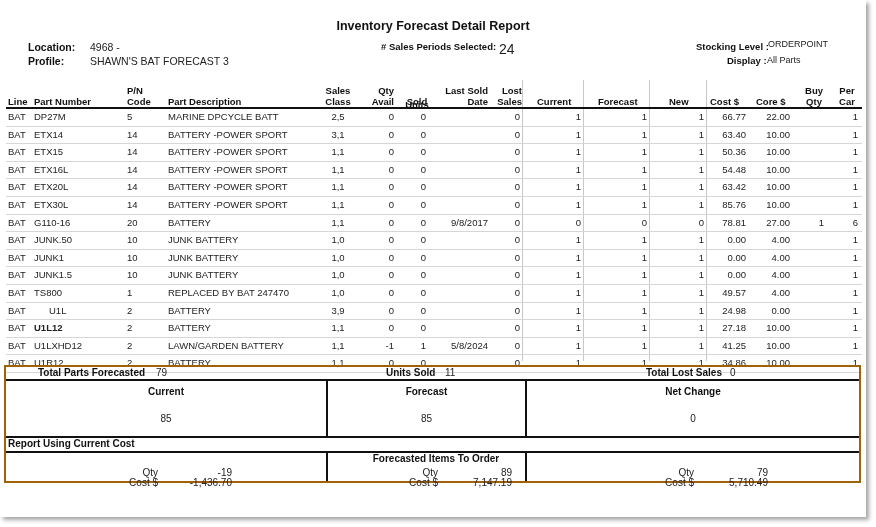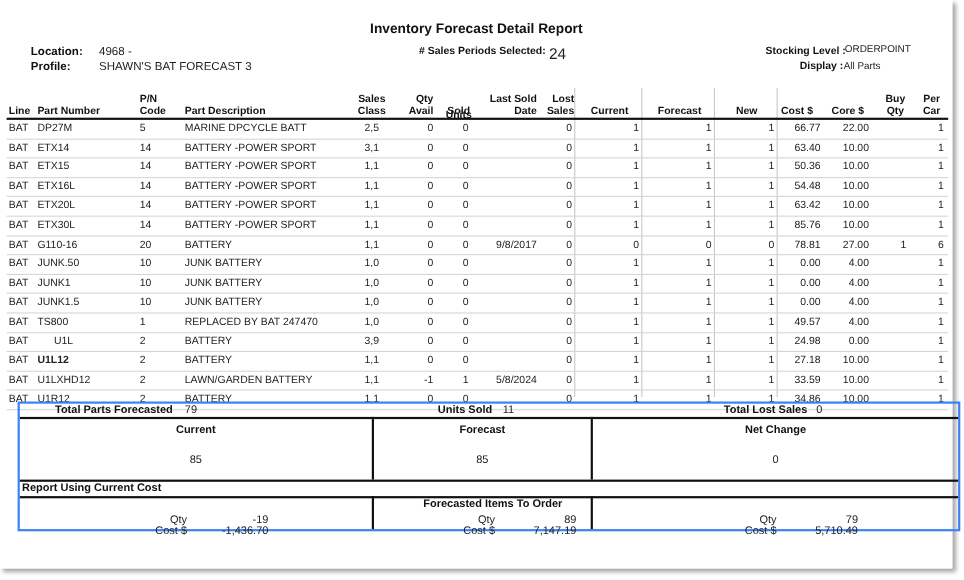--- a/index.html
+++ b/index.html
@@ -16,21 +16,21 @@
   .col-head.r { text-align: right; }
   .col-head.c { text-align: center; }
   .head-rule { position: absolute; left: 0; top: 27px; width: 856px; height: 2px; background: #111; }
   .vdiv { position: absolute; width: 1px; background: #c8c8c8; top: 0; height: 281px; }
 
   .rows { position: absolute; left: 0; top: 29px; width: 856px; }
   .row { position: relative; height: 16.6px; border-bottom: 1px solid #d6d6d6; font-size: 9.5px; color: #222; }
   .cell { position: absolute; top: 2px; white-space: nowrap; }
   .cell.r { text-align: right; }
 
-  .summary { position: absolute; left: 16px; top: 365px; width: 857px; height: 118px; border: 2px solid #3b82f6; box-sizing: border-box; }
+  .summary { position: absolute; left: 4px; top: 365px; width: 857px; height: 118px; border: 2px solid #a16207; box-sizing: border-box; }
   .sum-line { position: absolute; left: 0; width: 100%; height: 2px; background: #111; }
   .sum-vline { position: absolute; width: 2px; background: #111; }
   .sum-bold { position: absolute; font-weight: bold; font-size: 10px; color: #111; white-space: nowrap; }
   .sum-val { position: absolute; font-size: 10px; color: #222; white-space: nowrap; }
   .sum-center { text-align: center; }
   .sum-right { text-align: right; }
 </style>
 </head>
 <body>
 
@@ -326,21 +326,21 @@
           <div class="cell" style="left: 121px;">2</div>
           <div class="cell" style="left: 162px;">LAWN/GARDEN BATTERY</div>
           <div class="cell" style="left: 316px; width: 32px; text-align: center;">1,1</div>
           <div class="cell r" style="left: 360px; width: 28px;">-1</div>
           <div class="cell r" style="left: 396px; width: 24px;">1</div>
           <div class="cell r" style="left: 430px; width: 52px;">5/8/2024</div>
           <div class="cell r" style="left: 488px; width: 26px;">0</div>
           <div class="cell r" style="left: 540px; width: 35px;">1</div>
           <div class="cell r" style="left: 600px; width: 41px;">1</div>
           <div class="cell r" style="left: 660px; width: 38px;">1</div>
-          <div class="cell r" style="left: 704px; width: 36px;">33.59</div>
+          <div class="cell r" style="left: 704px; width: 36px;">41.25</div>
           <div class="cell r" style="left: 746px; width: 38px;">10.00</div>
           <div class="cell r" style="left: 800px; width: 18px;"></div>
           <div class="cell r" style="left: 830px; width: 22px;">1</div>
         </div>
         <div class="row">
           <div class="cell" style="left: 2px;">BAT</div>
           <div class="cell" style="left: 28px;">U1R12</div>
           <div class="cell" style="left: 121px;">2</div>
           <div class="cell" style="left: 162px;">BATTERY</div>
           <div class="cell" style="left: 316px; width: 32px; text-align: center;">1,1</div>

